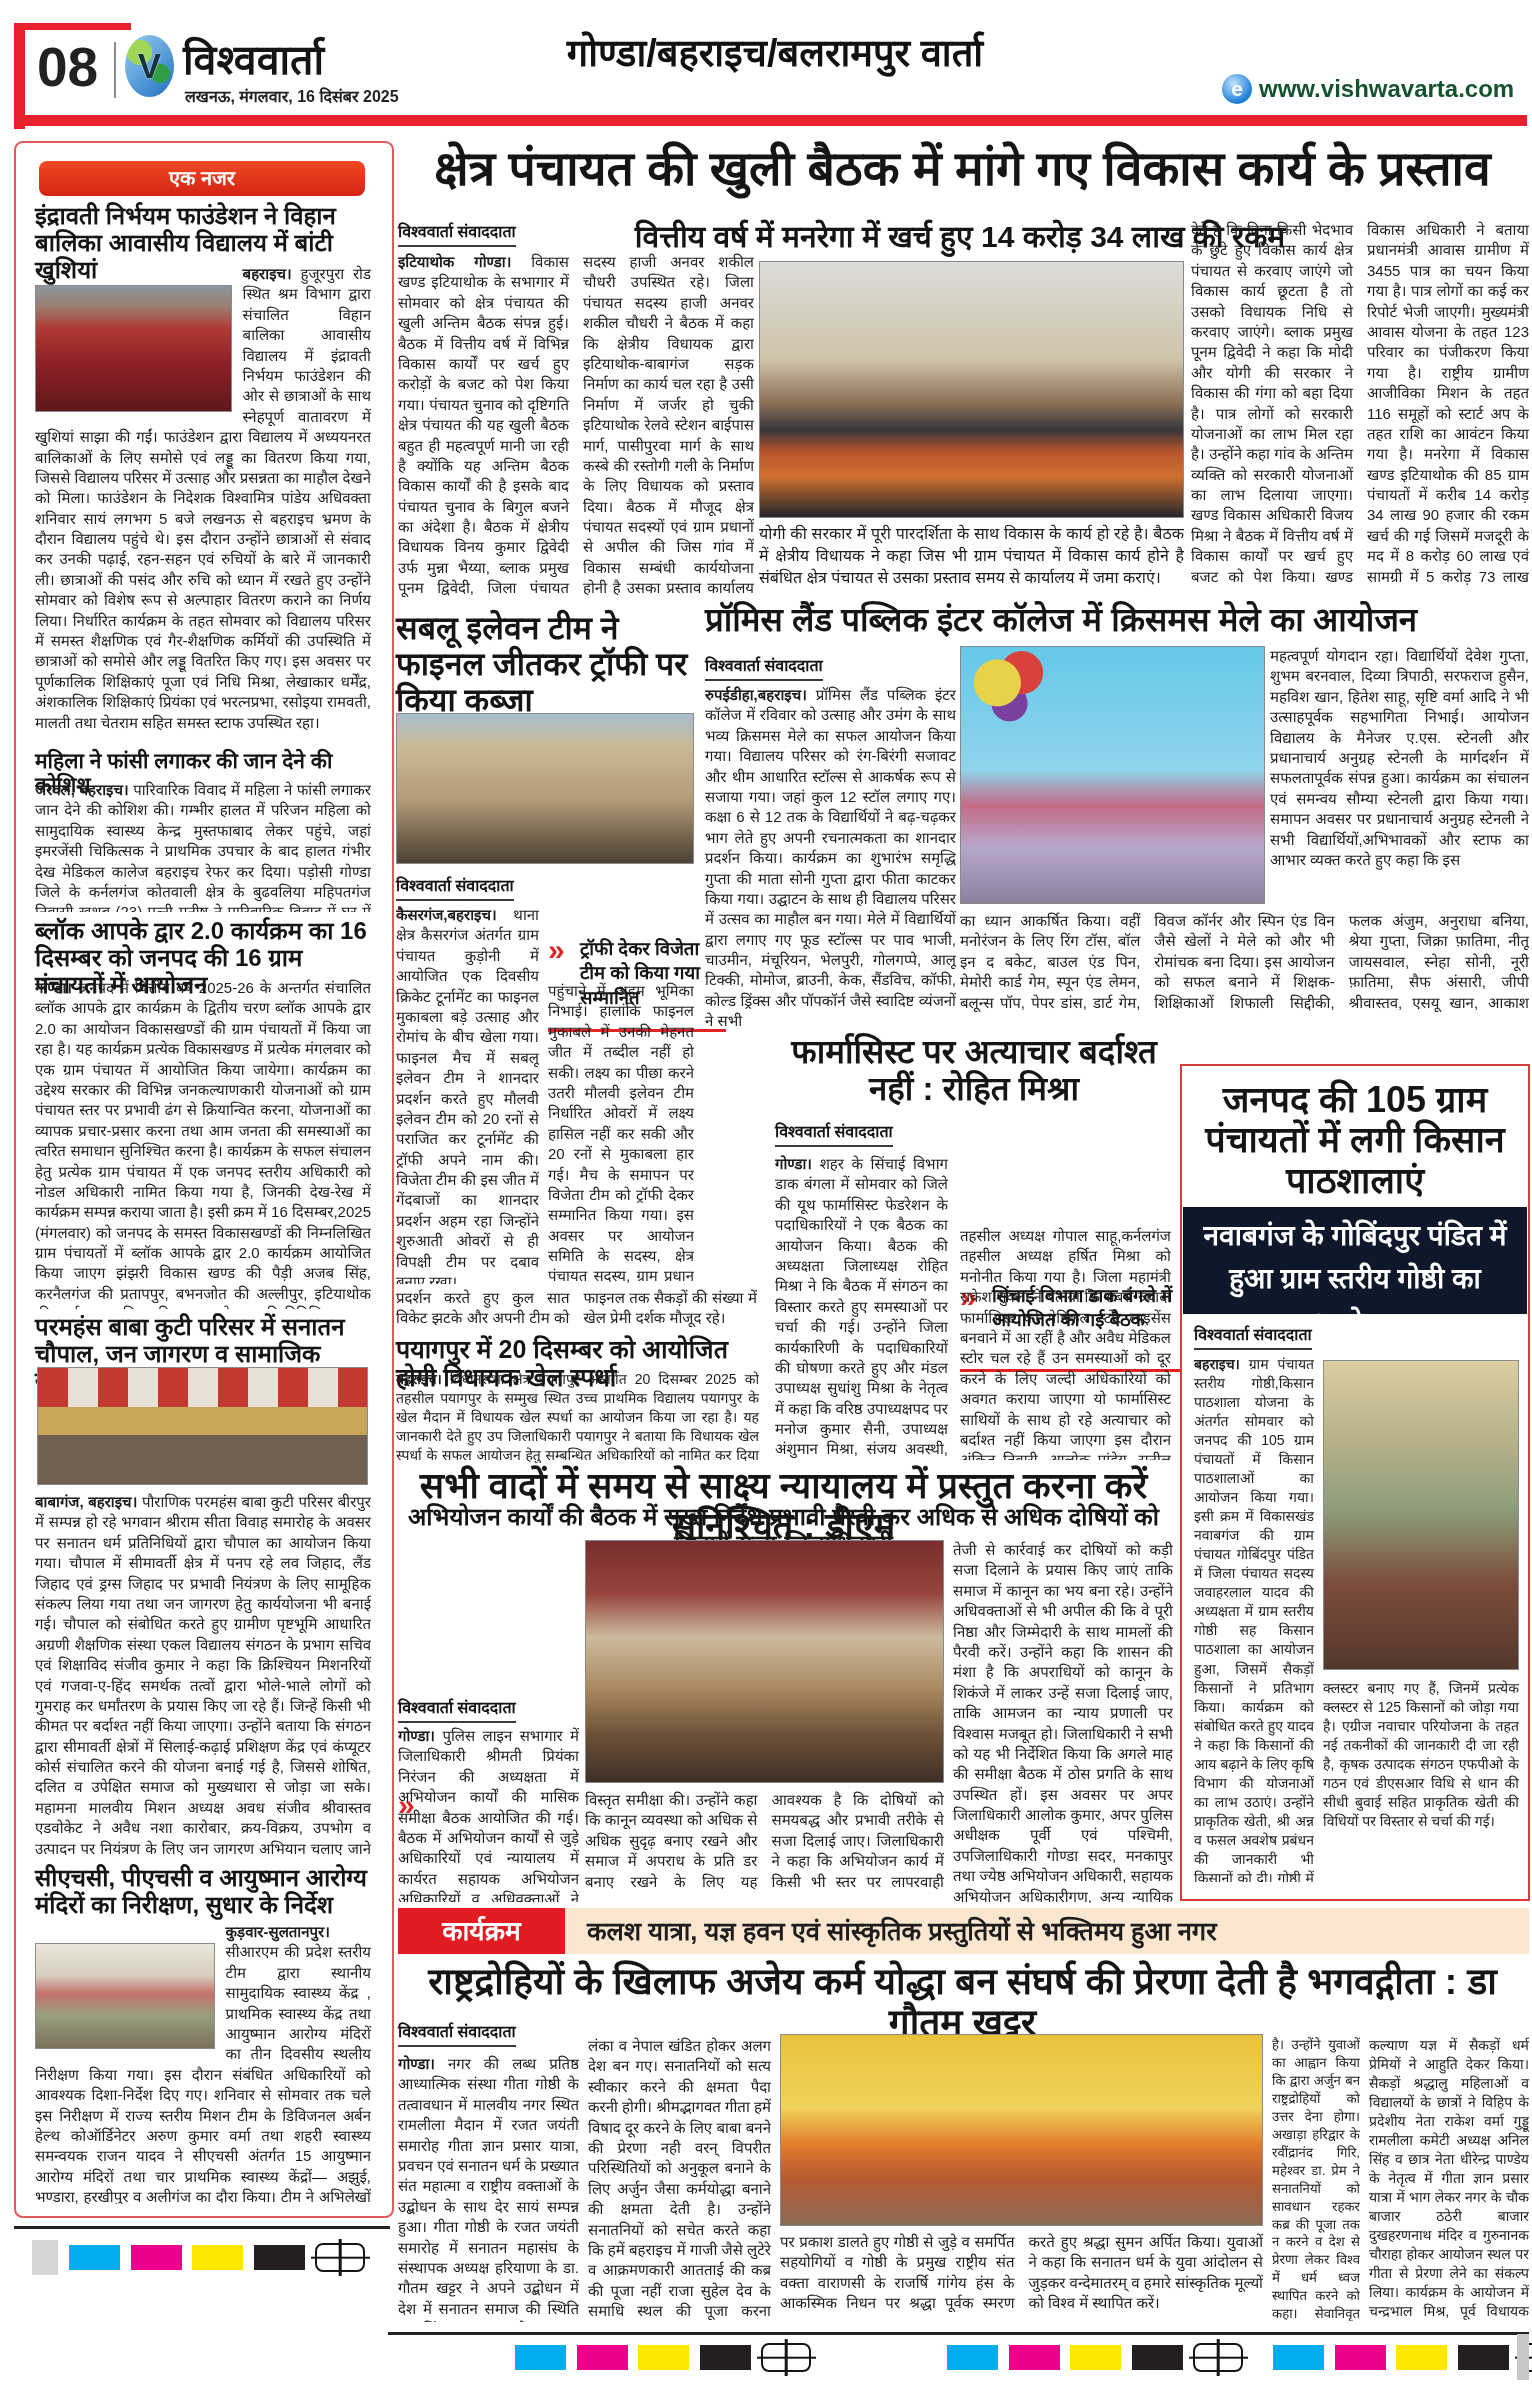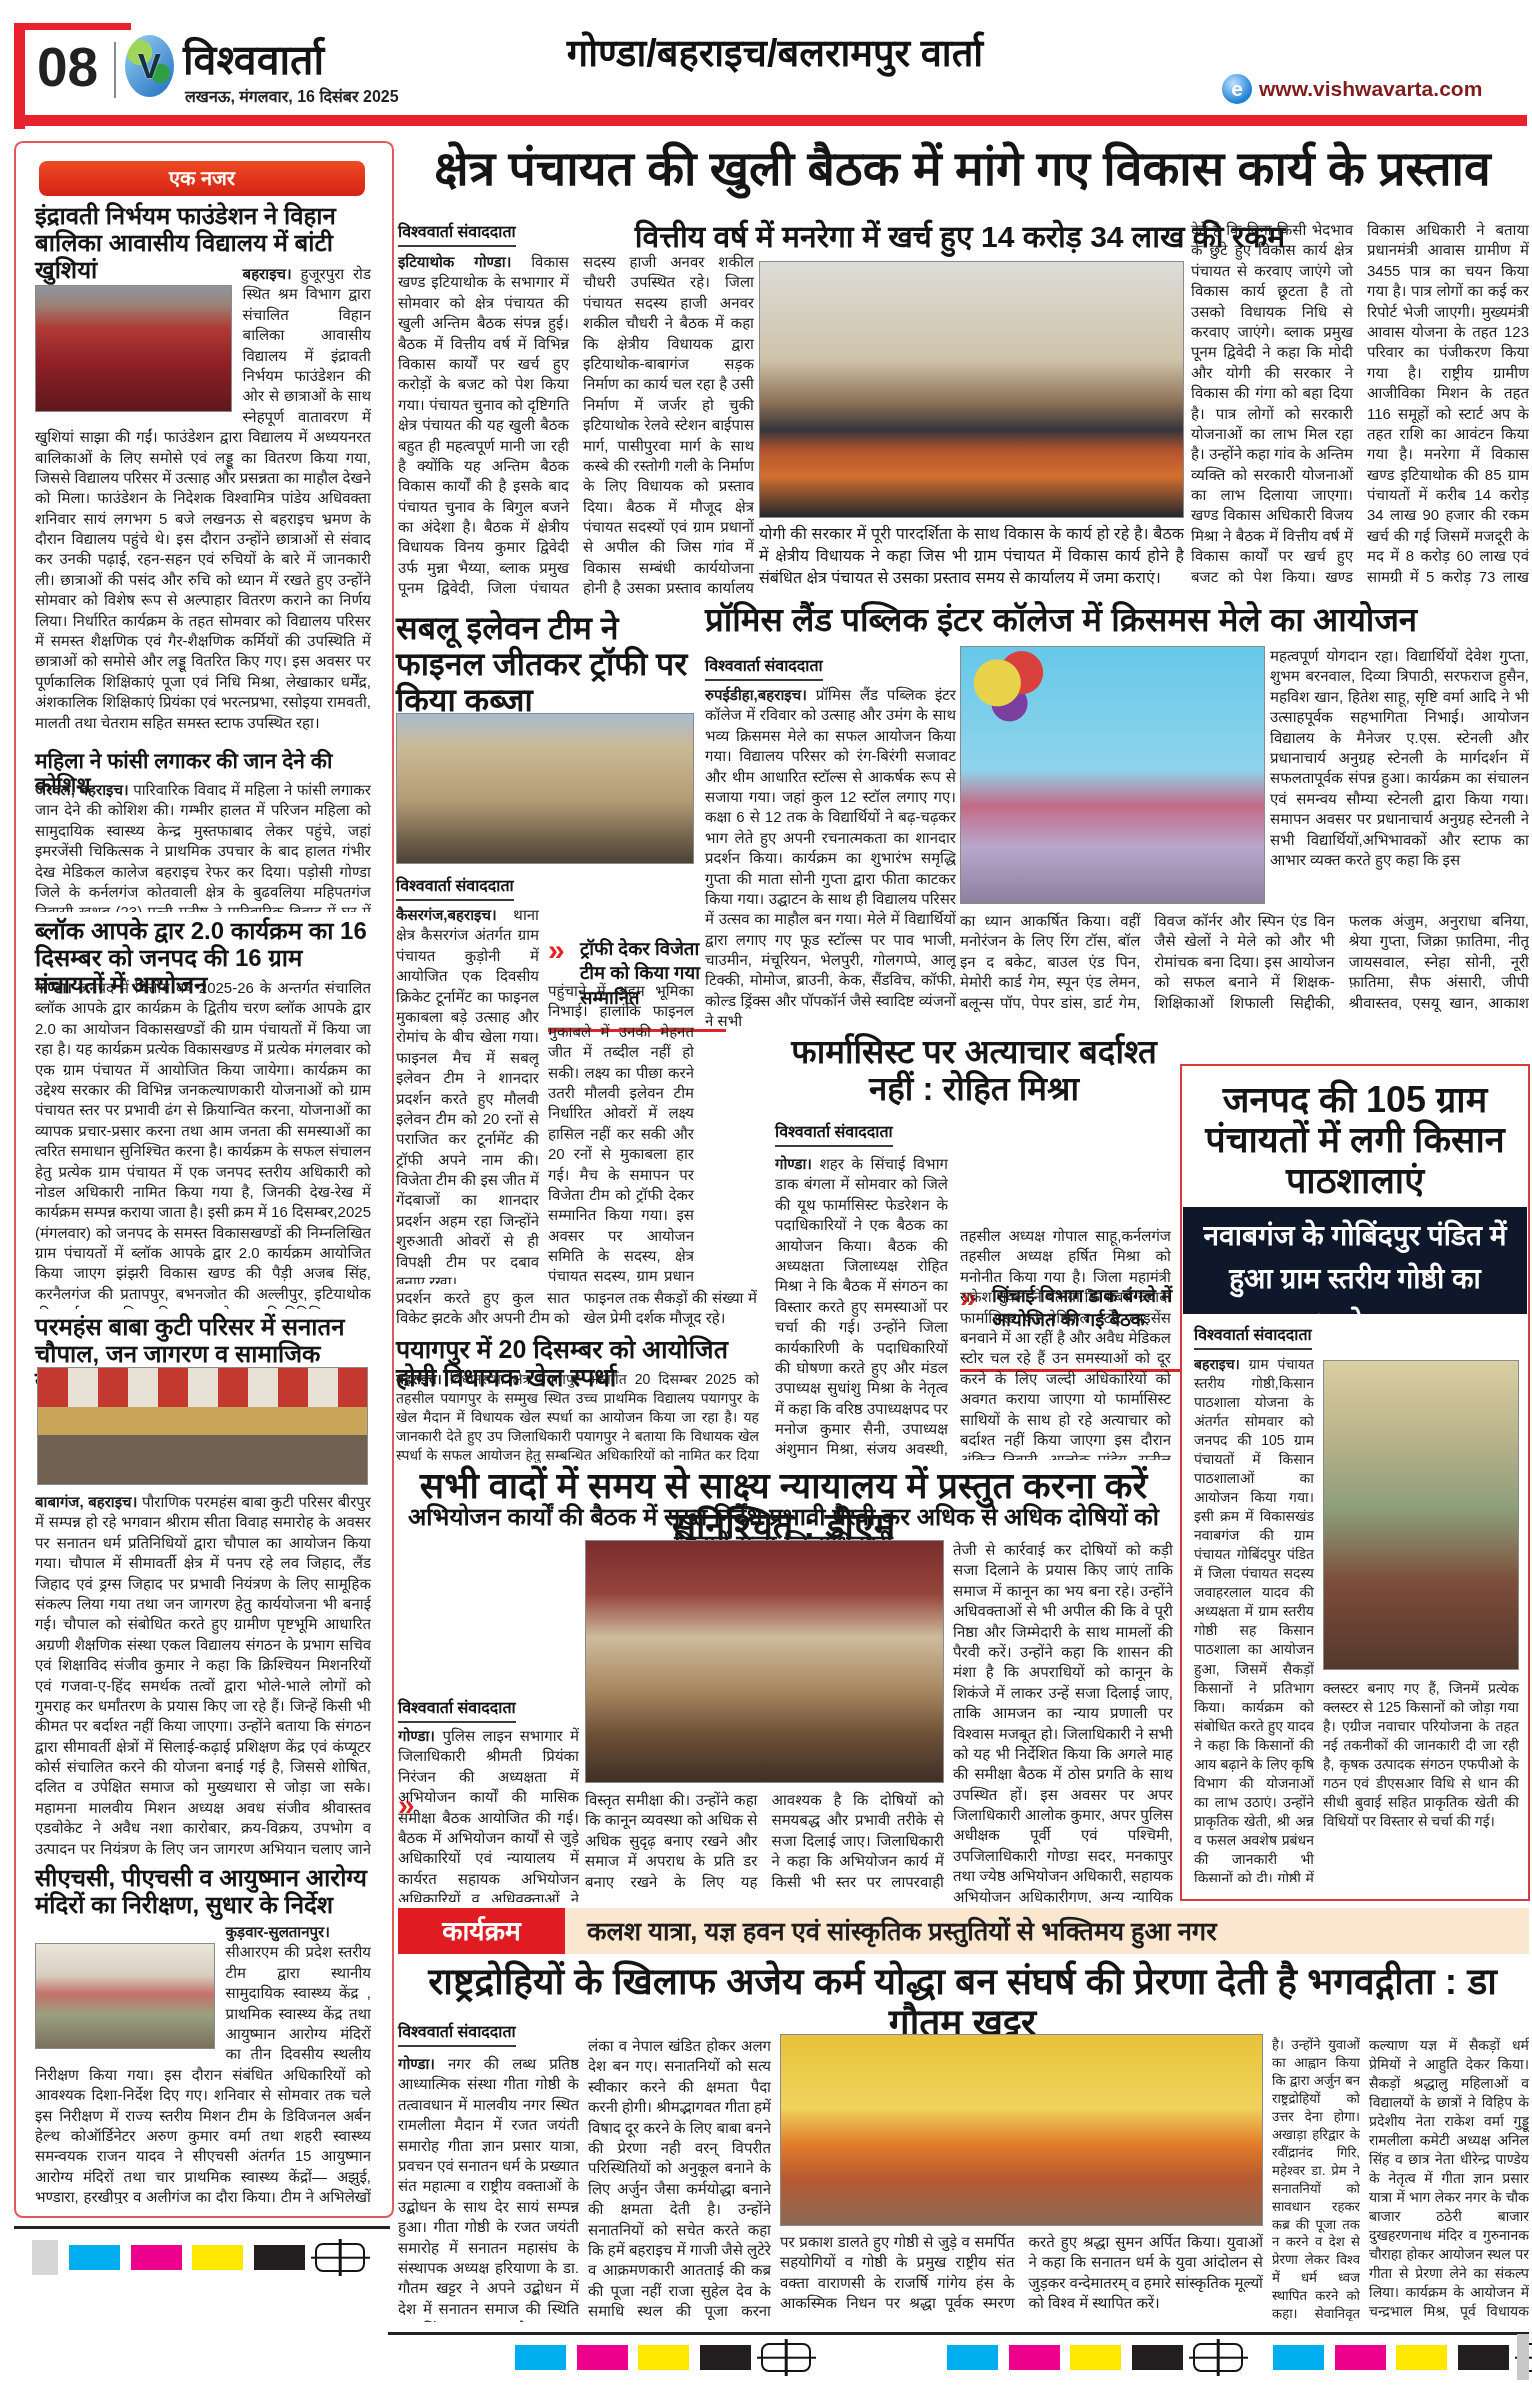--- a/index.html
+++ b/index.html
@@ -59,21 +59,21 @@
 <div class="abs" style="left:37px;top:35px;font-size:55px;font-weight:700;color:#222">08</div>
 <div class="abs" style="left:114px;top:42px;width:1.8px;height:56px;background:#8a8a8a"></div>
 <div class="abs logo" style="left:125px;top:35px">
   <span class="v">V</span>
 </div>
 <div class="abs" style="left:183px;top:30px;font-size:41px;font-weight:700;color:#151515">विश्ववार्ता</div>
 <div class="abs" style="left:185px;top:85px;font-size:16px;font-weight:700;color:#222">लखनऊ,   मंगलवार, 16 दिसंबर 2025</div>
 <div class="abs center" style="left:458px;top:25px;width:634px;font-size:38px;font-weight:700;color:#111">गोण्डा/बहराइच/बलरामपुर वार्ता</div>
 <div class="abs cgroup" style="left:1222px;top:74px;gap:7px">
   <span class="eicon">e</span>
-  <span style="font-size:21px;font-weight:700;color:#7f1d1d">www.vishwavarta.com</span>
+  <span style="font-size:24px;font-weight:700;color:#14532d">www.vishwavarta.com</span>
 </div>
 <div class="abs" style="left:14px;top:115px;width:1513px;height:11.4px;background:#e8212e"></div>
 
 <div class="abs" style="left:14px;top:141px;width:376px;height:2073px;border:2.6px solid #e2595c;border-radius:8.8px"></div>
 <div class="abs badge-red" style="left:39px;top:161px;width:326px;height:35px;font-size:20px;line-height:35px">एक नजर</div>
 
 <div class="abs head" style="left:35px;top:203px;width:336px;font-size:24px">इंद्रावती निर्भयम फाउंडेशन ने विहान बालिका आवासीय विद्यालय में बांटी खुशियां</div>
 <div class="abs body" style="left:35px;top:264px;width:336px;height:481px">
   <span class="ph ph-girls" style="float:left;width:197px;height:127px;margin:21px 10.6px 5.3px 0"></span>
   <b class="dl">बहराइच।</b>

